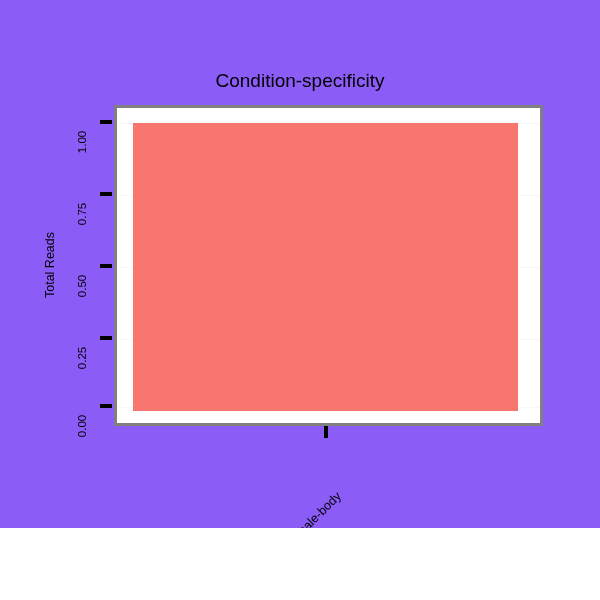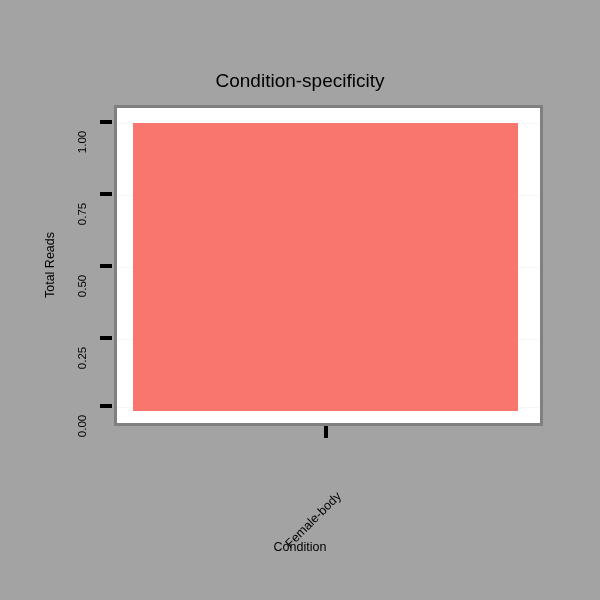--- a/index.html
+++ b/index.html
@@ -4,22 +4,22 @@
 <title>Condition-specificity</title>
 <style>
   html, body {
     margin: 0;
     padding: 0;
     background: #ffffff;
   }
   #plot-root {
     position: relative;
     width: 600px;
-    height: 600px;
-    background: #a3a3a3;
+    height: 528px;
+    background: #8b5cf6;
     font-family: "Liberation Sans", sans-serif;
     overflow: hidden;
   }
 
   
   .plot-title {
     position: absolute;
     left: 0;
     top: 70px;
     width: 600px;

